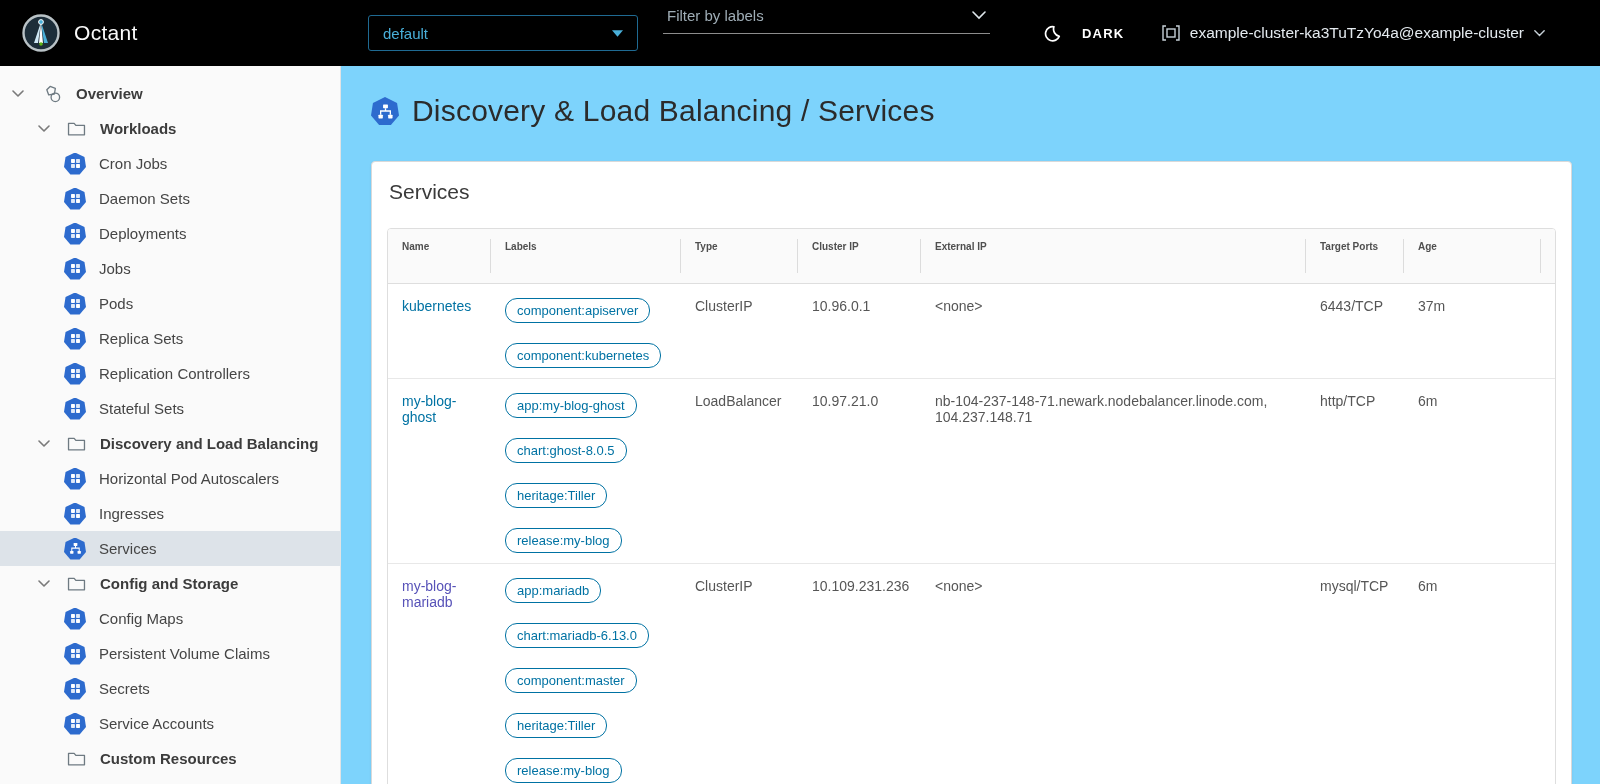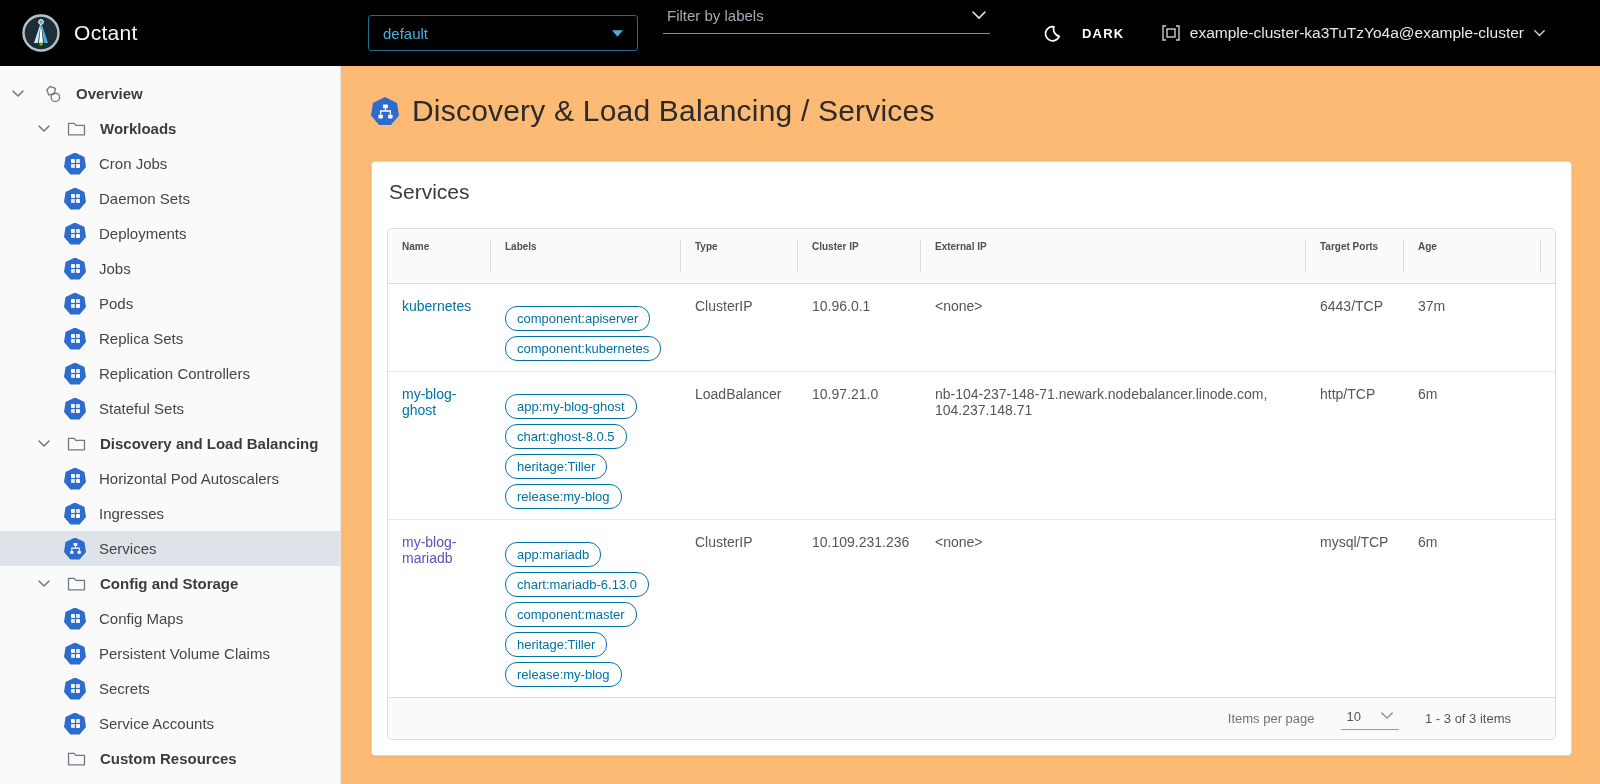--- a/index.html
+++ b/index.html
@@ -15,21 +15,21 @@
   .ns-select .ns-value { color:#49afd9; font-size:15px; flex:1; }
   .filter-box { position:absolute; left:663px; top:4px; width:327px; height:30px; border-bottom:1px solid rgba(255,255,255,.55); display:flex; align-items:center; padding:0 4px 6px 4px; cursor:pointer;gap:8px; }
   .filter-box .ph { color:#9fadb6; font-size:15px; flex:1; }
   .dark-toggle { position:absolute; left:1044px; top:0; height:66px; display:flex; align-items:center; gap:9px; color:#ffffff; cursor:pointer; }
   .dark-toggle .label { font-size:13px; font-weight:700; letter-spacing:1.2px;padding-left:12px; }
   .context { position:absolute; right:55px; top:0; height:66px; display:flex; align-items:center; gap:10px; color:#e4eaef; font-size:15.5px; cursor:pointer; }
 
   
   .page-body { display:flex; height:718px; }
   .sidebar { width:341px; min-width:341px; background:#fafafa; border-right:1px solid #e1e3e5; padding-top:10px; overflow:hidden; }
-  .main { flex:1; background:#fdba74; padding:28px 28px 0 30px; overflow:hidden; }
+  .main { flex:1; background:#7dd3fc; padding:28px 28px 0 30px; overflow:hidden; }
 
   
   .nav-item { height:35px; display:flex; align-items:center; font-size:15px; color:#454545; cursor:pointer; }
   .nav-item.selected { background:#dde3e9; }
   .nav-item .chev { width:15px; display:flex; justify-content:center; }
   .nav-item .chev.hidden-chev { visibility:hidden; }
   .nav-item .nicon { width:22px; height:22px; display:flex; align-items:center; justify-content:center; }
   .nav-item .nlabel { margin-left:13px; white-space:nowrap; }
   .nav-item.root { padding-left:10px; }
   .nav-item.root .nicon { margin-left:16px; }
@@ -52,21 +52,21 @@
   .card-title { font-size:21px; font-weight:400; color:#3a3a3a; margin-bottom:24px; padding-left:2px; }
 
   .table-wrap { border:1px solid #dedede; border-radius:4px; overflow:hidden; }
   table { width:100%; border-collapse:collapse; table-layout:fixed; }
   thead th { background:#fafafa; text-align:left; font-size:10px; font-weight:700; color:#4f4f4f; padding:12px 12px 12px 14px; vertical-align:top; position:relative; border-bottom:1px solid #dedede; height:54px; }
   thead th .sep { position:absolute; right:0; top:10px; bottom:10px; width:1px; background:#dcdcdc; }
   tbody td { font-size:14px; color:#565656; padding:14px 12px 10px 14px; vertical-align:top; border-bottom:1px solid #e8e8e8; }
   tbody tr:last-child td { border-bottom:none; }
   a.res-link { color:#0072a3; text-decoration:none; font-size:14px; overflow-wrap:break-word; }
   a.res-link.visited { color:#5752b8; }
-  .chip-stack { display:flex; flex-direction:column; align-items:flex-start; gap:5px;margin-top:8px; }
+  .chip-stack { display:flex; flex-direction:column; align-items:flex-start; gap:20px; }
   .chip { display:inline-block; font-size:13px; color:#0072a3; border:1px solid #0072a3; border-radius:12px; padding:4px 11px; white-space:nowrap; }
 
   .table-footer { background:#fafafa; border-top:1px solid #dedede; height:42px; display:flex; align-items:center; justify-content:flex-end; gap:26px; padding-right:44px; font-size:13px; color:#737373; }
   .page-size { display:inline-flex; align-items:center; gap:20px; border-bottom:1px solid #9a9a9a; padding:2px 6px 5px 6px; color:#565656; cursor:pointer; }
   .range-label { color:#565656; }
 
   svg.stroke-ico { fill:none; stroke:#6e7a82; stroke-width:1.4; stroke-linecap:round; stroke-linejoin:round; }
   .chev svg { fill:none; stroke:#7a7a7a; stroke-width:1.6; stroke-linecap:round; stroke-linejoin:round; width:12px; height:8px; }
 </style>
 </head>

